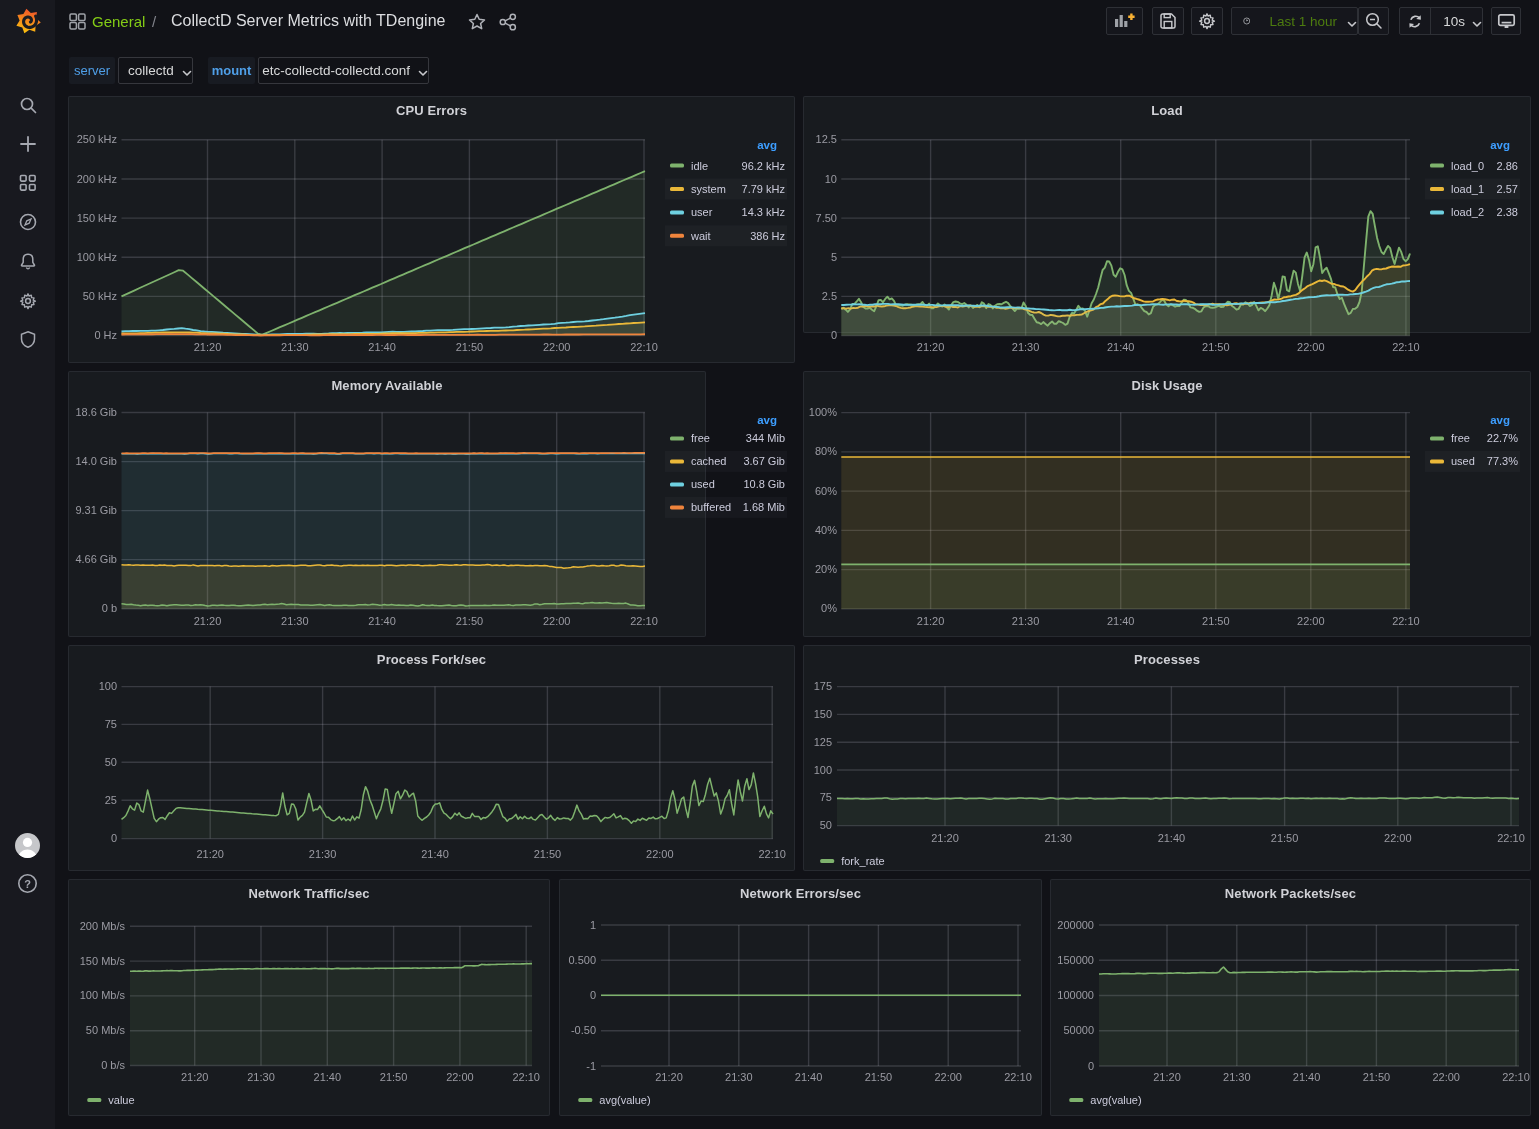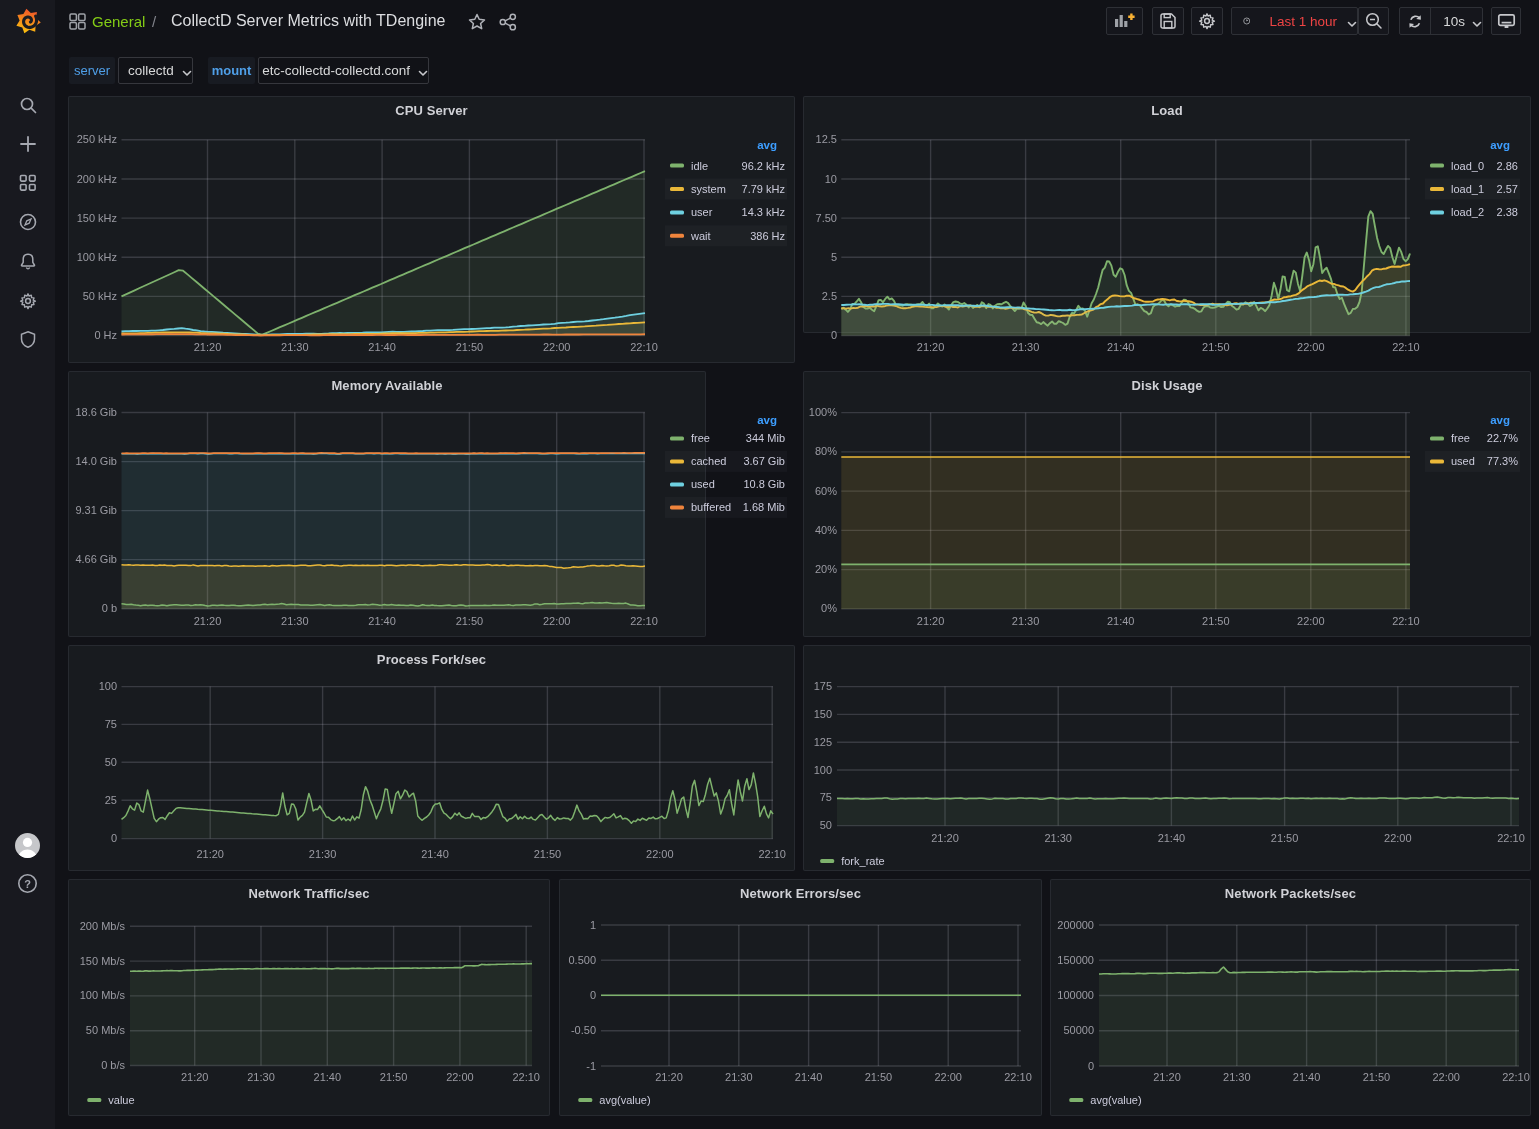--- a/index.html
+++ b/index.html
@@ -114,21 +114,21 @@
       <svg width="18" height="18" viewBox="0 0 18 18" fill="none">
         <circle cx="9" cy="9" r="2.4" stroke="currentColor" stroke-width="1.5"></circle>
         <path d="M9 1.8 l1 2.2 2.3-0.8 0.3 2.4 2.4 0.3-0.8 2.3 2.2 1-2.2 1 0.8 2.3-2.4 0.3-0.3 2.4-2.3-0.8-1 2.2-1-2.2-2.3 0.8-0.3-2.4-2.4-0.3 0.8-2.3-2.2-1 2.2-1-0.8-2.3 2.4-0.3 0.3-2.4 2.3 0.8 Z" stroke="currentColor" stroke-width="1.4" stroke-linejoin="round" fill="none"></path>
       </svg>
     </div>
     <div class="btn" style="left:1231px;width:127px;justify-content:flex-start;padding-left:11px">
       <svg width="16" height="16" viewBox="0 0 16 16" fill="none">
         <circle cx="8" cy="8" r="6.5" stroke="currentColor" stroke-width="1.5"></circle>
         <path d="M8 4.5 L8 8 L10.5 6.5" stroke="currentColor" stroke-width="1.5" fill="none"></path>
       </svg>
-      <span style="font-size:13.5px;color:#ef4444;margin-left:19px">Last 1 hour</span>
+      <span style="font-size:13.5px;color:#4d7c0f;margin-left:19px">Last 1 hour</span>
       <span style="margin-left:10px;margin-top:3px"><svg width="10" height="8" viewBox="0 0 10 8" fill="none">
           <path d="M1.5 2.5 L5 6 L8.5 2.5" stroke="currentColor" stroke-width="1.6" fill="none" stroke-linecap="round" stroke-linejoin="round"></path>
         </svg></span>
     </div>
     <div class="btn" style="left:1358px;width:31px">
       <svg width="18" height="18" viewBox="0 0 18 18" fill="none">
         <circle cx="7.5" cy="7.5" r="5.8" stroke="currentColor" stroke-width="1.5"></circle>
         <line x1="11.8" y1="11.8" x2="16" y2="16" stroke="currentColor" stroke-width="1.5" stroke-linecap="round"></line>
         <line x1="5" y1="7.5" x2="10" y2="7.5" stroke="currentColor" stroke-width="1.5"></line>
       </svg>
@@ -155,21 +155,21 @@
     </div>
     <div class="chip" style="left:69px;width:46px;background:#181b22;color:#4f9fe8;font-weight:normal;font-size:13px">server</div>
     <div class="chip" style="left:118px;width:75px;border:1px solid #36373d;background:#111217;color:#d8d9da;justify-content:flex-start;padding-left:9px;font-size:13.5px">collectd<span style="margin-left:8px;margin-top:3px;color:#c7c8cc"><svg width="10" height="8" viewBox="0 0 10 8" fill="none">
           <path d="M1.5 2.5 L5 6 L8.5 2.5" stroke="currentColor" stroke-width="1.6" fill="none" stroke-linecap="round" stroke-linejoin="round"></path>
         </svg></span></div>
     <div class="chip" style="left:208px;width:47px;background:#181b22;color:#4f9fe8;font-weight:bold;font-size:13px">mount</div>
     <div class="chip" style="left:258px;width:171px;border:1px solid #36373d;background:#111217;color:#d8d9da;justify-content:flex-end;padding-left:8px;font-size:13.5px">etc-collectd-collectd.conf<span style="margin-left:8px;margin-top:3px;color:#c7c8cc"><svg width="10" height="8" viewBox="0 0 10 8" fill="none">
           <path d="M1.5 2.5 L5 6 L8.5 2.5" stroke="currentColor" stroke-width="1.6" fill="none" stroke-linecap="round" stroke-linejoin="round"></path>
         </svg></span></div>
     <div class="panel" style="left:68px;top:96px;width:727px;height:267px">
-<div class="ptitle">CPU Server</div>
+<div class="ptitle">CPU Errors</div>
 <svg width="727" height="241" viewBox="0 26 727 241" style="position:absolute;left:0;top:26px" font-family="Liberation Sans, sans-serif">
         <line x1="52.5" y1="238.6" x2="576.0" y2="238.6" stroke="rgba(204,204,220,0.19)" stroke-width="1.4"></line>
         <line x1="52.5" y1="199.4" x2="576.0" y2="199.4" stroke="rgba(204,204,220,0.19)" stroke-width="1.4"></line>
         <line x1="52.5" y1="160.3" x2="576.0" y2="160.3" stroke="rgba(204,204,220,0.19)" stroke-width="1.4"></line>
         <line x1="52.5" y1="121.1" x2="576.0" y2="121.1" stroke="rgba(204,204,220,0.19)" stroke-width="1.4"></line>
         <line x1="52.5" y1="82.0" x2="576.0" y2="82.0" stroke="rgba(204,204,220,0.19)" stroke-width="1.4"></line>
         <line x1="52.5" y1="42.8" x2="576.0" y2="42.8" stroke="rgba(204,204,220,0.19)" stroke-width="1.4"></line>
         <line x1="138.5" y1="42.8" x2="138.5" y2="238.6" stroke="rgba(204,204,220,0.19)" stroke-width="1.4"></line>
         <line x1="225.8" y1="42.8" x2="225.8" y2="238.6" stroke="rgba(204,204,220,0.19)" stroke-width="1.4"></line>
         <line x1="313.1" y1="42.8" x2="313.1" y2="238.6" stroke="rgba(204,204,220,0.19)" stroke-width="1.4"></line>
@@ -372,20 +372,21 @@
         <text x="48" y="44.1" text-anchor="end" font-size="11" fill="#9b9ba3">100</text>
         <text x="141.2" y="212" text-anchor="middle" font-size="11" fill="#9b9ba3">21:20</text>
         <text x="253.6" y="212" text-anchor="middle" font-size="11" fill="#9b9ba3">21:30</text>
         <text x="366.0" y="212" text-anchor="middle" font-size="11" fill="#9b9ba3">21:40</text>
         <text x="478.4" y="212" text-anchor="middle" font-size="11" fill="#9b9ba3">21:50</text>
         <text x="590.8" y="212" text-anchor="middle" font-size="11" fill="#9b9ba3">22:00</text>
         <text x="703.2" y="212" text-anchor="middle" font-size="11" fill="#9b9ba3">22:10</text>
       </svg>
 </div>
 <div class="panel" style="left:803px;top:645px;width:728px;height:226px">
+<div class="ptitle">Processes</div>
 <svg width="728" height="200" viewBox="0 26 728 200" style="position:absolute;left:0;top:26px" font-family="Liberation Sans, sans-serif">
         <line x1="33.0" y1="179.6" x2="715.0" y2="179.6" stroke="rgba(204,204,220,0.19)" stroke-width="1.4"></line>
         <line x1="33.0" y1="151.8" x2="715.0" y2="151.8" stroke="rgba(204,204,220,0.19)" stroke-width="1.4"></line>
         <line x1="33.0" y1="124.0" x2="715.0" y2="124.0" stroke="rgba(204,204,220,0.19)" stroke-width="1.4"></line>
         <line x1="33.0" y1="96.2" x2="715.0" y2="96.2" stroke="rgba(204,204,220,0.19)" stroke-width="1.4"></line>
         <line x1="33.0" y1="68.4" x2="715.0" y2="68.4" stroke="rgba(204,204,220,0.19)" stroke-width="1.4"></line>
         <line x1="33.0" y1="40.6" x2="715.0" y2="40.6" stroke="rgba(204,204,220,0.19)" stroke-width="1.4"></line>
         <line x1="141.0" y1="40.6" x2="141.0" y2="179.6" stroke="rgba(204,204,220,0.19)" stroke-width="1.4"></line>
         <line x1="254.2" y1="40.6" x2="254.2" y2="179.6" stroke="rgba(204,204,220,0.19)" stroke-width="1.4"></line>
         <line x1="367.4" y1="40.6" x2="367.4" y2="179.6" stroke="rgba(204,204,220,0.19)" stroke-width="1.4"></line>

